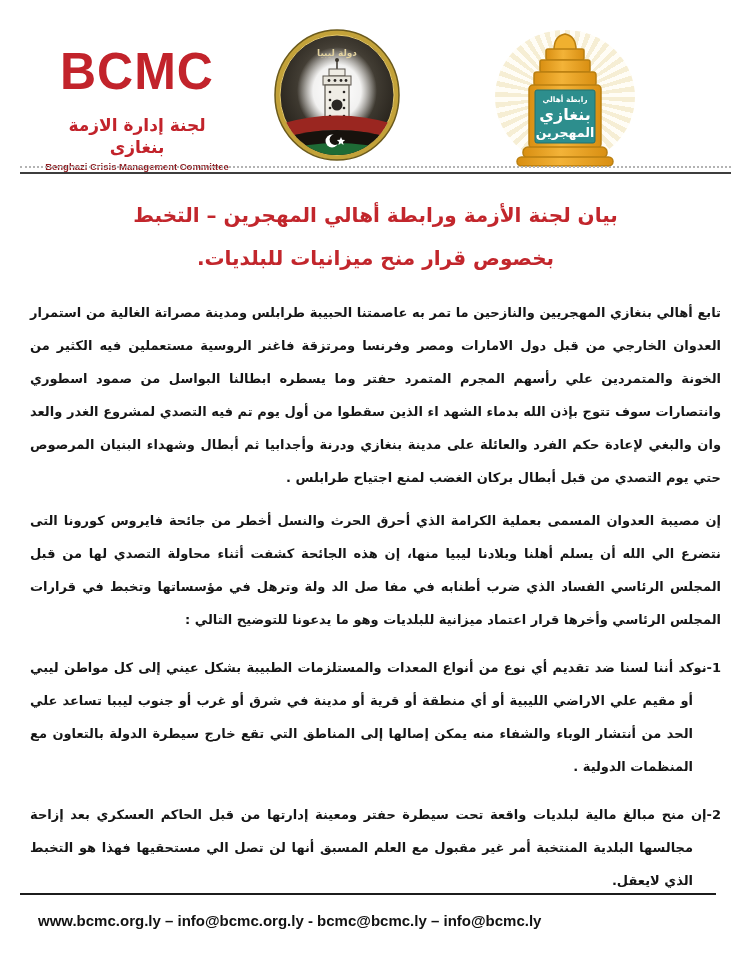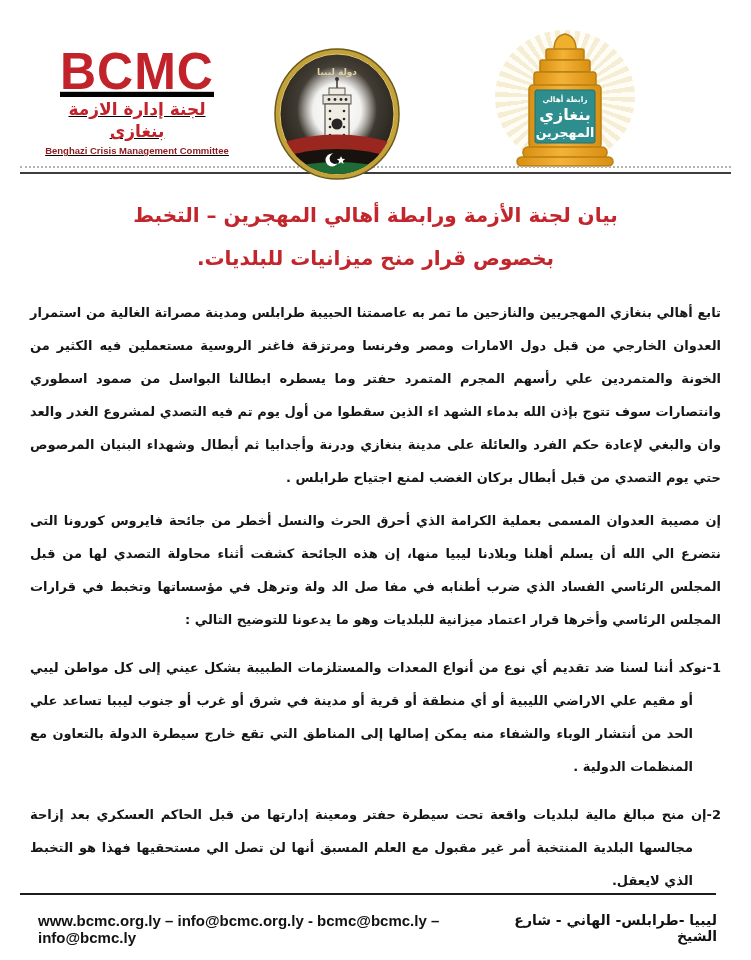--- a/index.html
+++ b/index.html
@@ -5,29 +5,29 @@
   html,body{margin:0;padding:0;}
   body{
     width:751px;height:960px;position:relative;background:#ffffff;
     font-family:"DejaVu Sans", sans-serif;overflow:hidden;
   }
   .page{position:absolute;inset:0;background:#ffffff;}
 
   
   .header{position:relative;height:178px;}
 
-  .bcmc-logo{position:absolute;left:42px;top:46px;width:190px;text-align:center;text-decoration:underline;}
+  .bcmc-logo{position:absolute;left:42px;top:46px;width:190px;text-align:center;}
   .bcmc-acronym{
     font-family:"Liberation Sans", sans-serif;font-weight:700;font-size:50px;
     line-height:1.0;color:#c2232b;letter-spacing:1px;transform:scaleY(1.04);
   }
-  .bcmc-arabic{direction:rtl;font-weight:700;font-size:17px;color:#c2232b;margin-top:2px;line-height:1.3;}
+  .bcmc-arabic{direction:rtl;font-weight:700;font-size:17px;color:#c2232b;margin-top:18px;line-height:1.3;}
   .bcmc-english{font-family:"Liberation Sans", sans-serif;font-weight:700;font-size:9.5px;color:#8e1d22;margin-top:3px;}
 
-  .emblem{position:absolute;left:274px;top:48px;width:126px;height:132px;z-index:3;}
+  .emblem{position:absolute;left:274px;top:29px;width:126px;height:132px;z-index:3;}
 
   .assoc-logo{position:absolute;left:486px;top:26px;width:158px;height:144px;}
   .sunburst{
     position:absolute;left:9px;top:4px;width:140px;height:134px;border-radius:50%;
     background:repeating-conic-gradient(#f6eed4 0deg 4.5deg,#fffdf6 4.5deg 9deg);
   }
   .assoc-svg{position:absolute;left:0;top:0;}
 
   .sep-dotted{position:absolute;top:166px;left:20px;width:711px;border-top:2px dotted #b3b3b3;z-index:1;}
   .sep-solid{position:absolute;top:172px;left:20px;width:711px;border-top:2.5px solid #3d3d3d;z-index:1;}
@@ -161,16 +161,15 @@
     <p class="para">إن مصيبة العدوان المسمى بعملية الكرامة الذي  أحرق الحرث والنسل أخطر من جائحة فايروس كورونا التى نتضرع الي الله أن  يسلم أهلنا وبلادنا ليبيا منها، إن  هذه الجائحة كشفت أثناء محاولة التصدي لها من قبل المجلس الرئاسي  الفساد الذي ضرب أطنابه في مفا صل الد ولة وترهل في مؤسساتها وتخبط في قرارات المجلس الرئاسي وأخرها قرار اعتماد ميزانية للبلديات وهو ما يدعونا للتوضيح التالي :</p>
 
     <div class="item"><span class="marker">1-</span><span>نوكد أننا لسنا ضد تقديم أي نوع من أنواع المعدات والمستلزمات الطبيبة بشكل عيني إلى كل  مواطن ليبي أو مقيم علي الاراضي الليبية أو أي منطقة أو قرية أو مدينة في شرق أو غرب أو جنوب ليببا تساعد علي الحد من أنتشار الوباء والشفاء منه يمكن إصالها إلى المناطق التي تقع خارج سيطرة الدولة بالتعاون مع المنظمات الدولية .</span></div>
 
     <div class="item"><span class="marker">2-</span><span>إن منح مبالغ مالية لبلديات واقعة تحت  سيطرة حفتر ومعينة إدارتها من قبل الحاكم العسكري  بعد إزاحة مجالسها البلدية المنتخبة أمر غير مقبول مع العلم المسبق أنها لن تصل الي مستحقيها فهذا هو التخبط الذي لايعقل.</span></div>
   </div>
 
   <div class="footer-line"></div>
   <div class="footer">
     <span class="footer-contacts">www.bcmc.org.ly – info@bcmc.org.ly - bcmc@bcmc.ly – info@bcmc.ly</span>
-    <span class="footer-address">ليبيا -طرابلس- الهاني - شارع الشيخ</span>
   </div>
 
 </div>
 
 </body></html>

